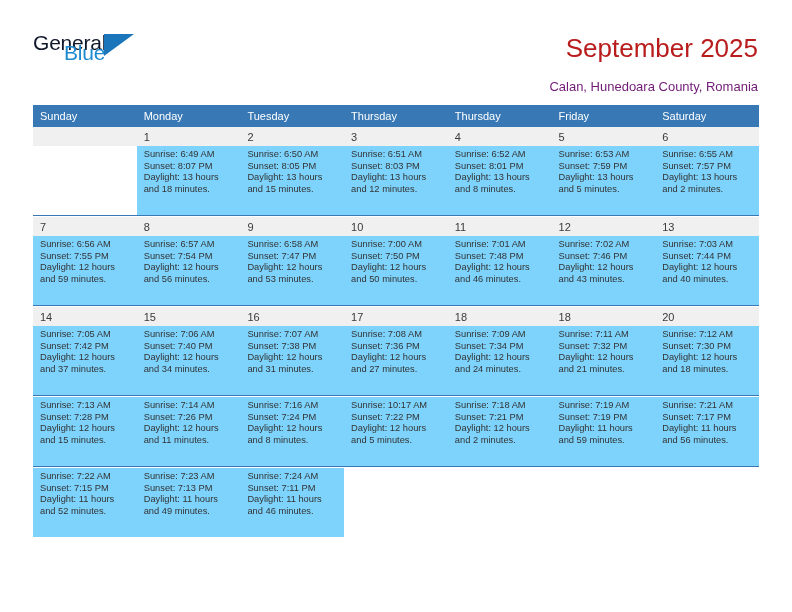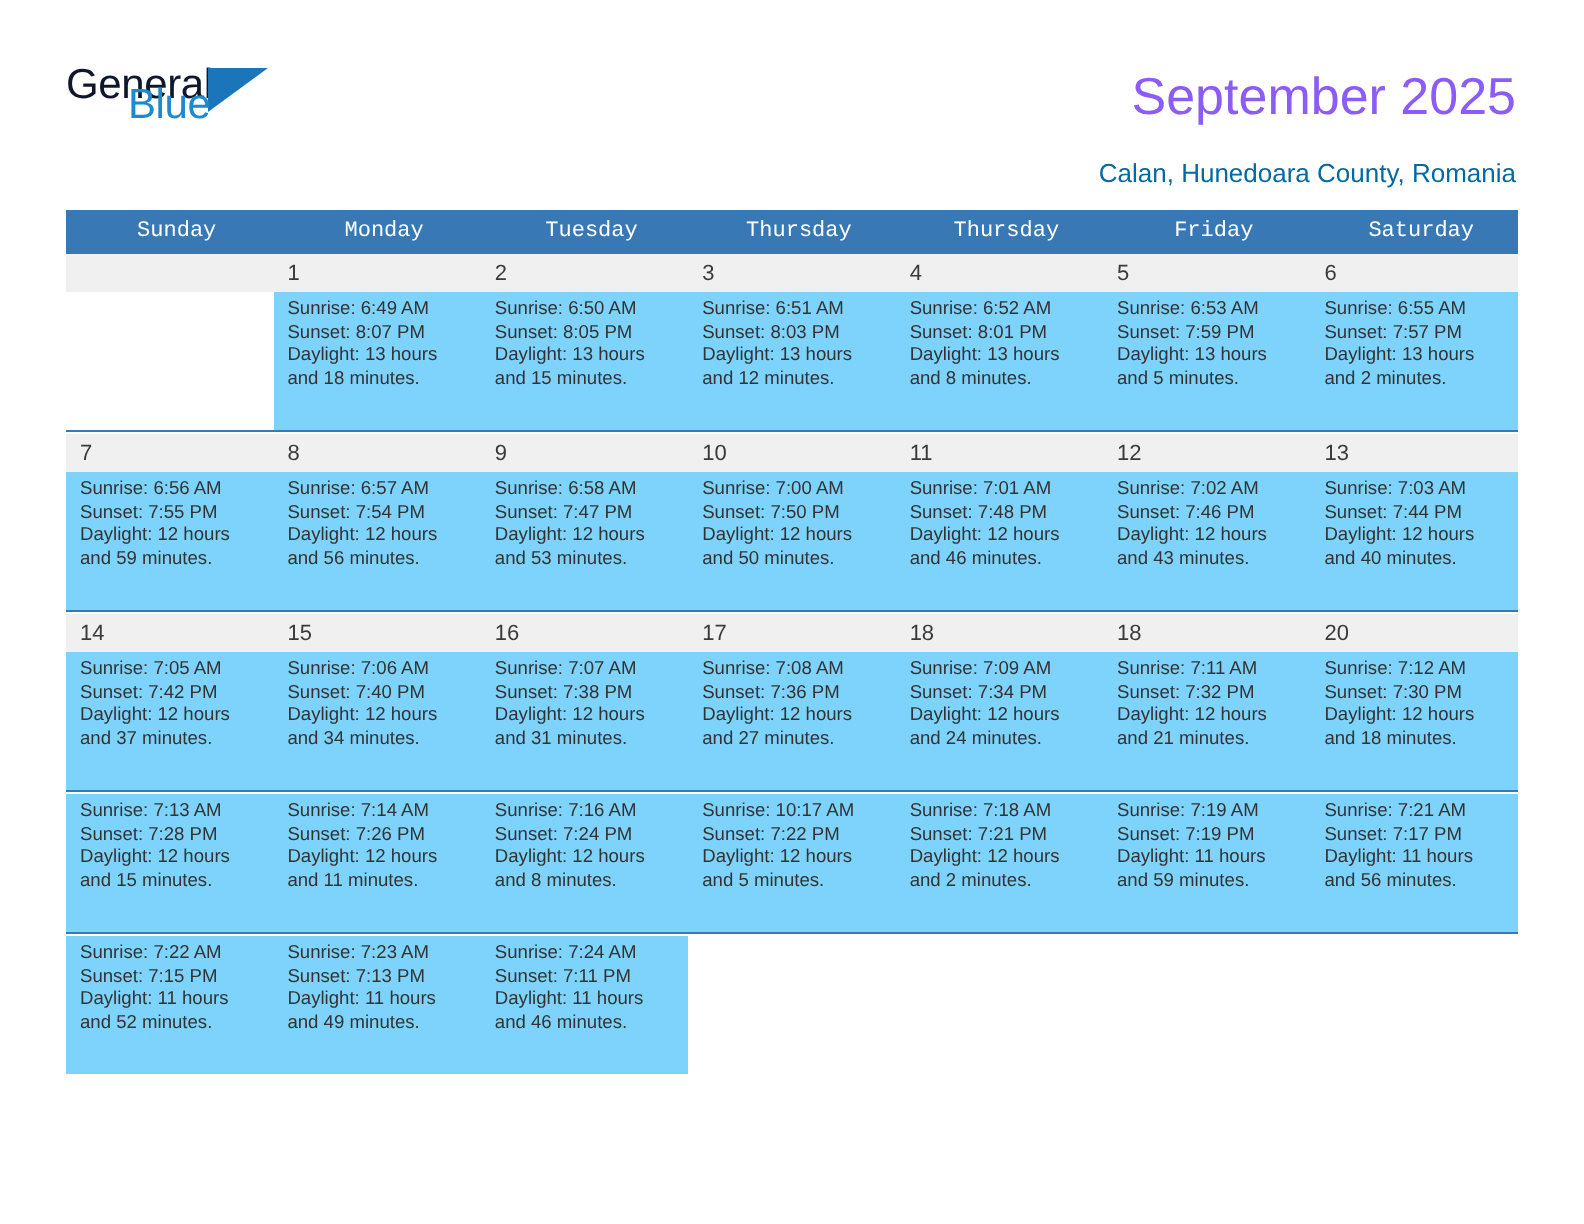--- a/index.html
+++ b/index.html
@@ -62,32 +62,32 @@
     font-size: 21px;
     color: #1b8ad1;
     letter-spacing: -0.2px;
     line-height: 22px;
   }
   .title {
     position: absolute;
     right: 34px;
     top: 33px;
     font-size: 26px;
-    color: #8b5cf6;
+    color: #b91c1c;
     text-align: right;
     white-space: nowrap;
     font-weight: normal;
     line-height: 30px;
   }
   .subtitle {
     position: absolute;
     right: 34px;
     top: 79px;
     font-size: 13px;
-    color: #0369a1;
+    color: #701a75;
     text-align: right;
     white-space: nowrap;
     line-height: 15px;
   }
 
   
   .calendar {
     position: absolute;
     left: 33px;
     top: 105px;
@@ -98,25 +98,24 @@
   .calendar th, .calendar td {
     padding: 0;
     margin: 0;
     vertical-align: top;
   }
   .weekday-row th {
     background: #3778b5;
     color: #ffffff;
     font-size: 11px;
     font-weight: normal;
-    text-align: center;
+    text-align: left;
     padding: 5px 0 5px 7px;
     height: 10px;
     line-height: 12px;
-    font-family: Liberation Mono, monospace;
   }
 
   .daynum-row td {
     background: #f0f0f0;
     font-size: 11px;
     color: #3a3a3a;
     padding: 4px 0 3px 7px;
     line-height: 12px;
     height: 12px;
   }

